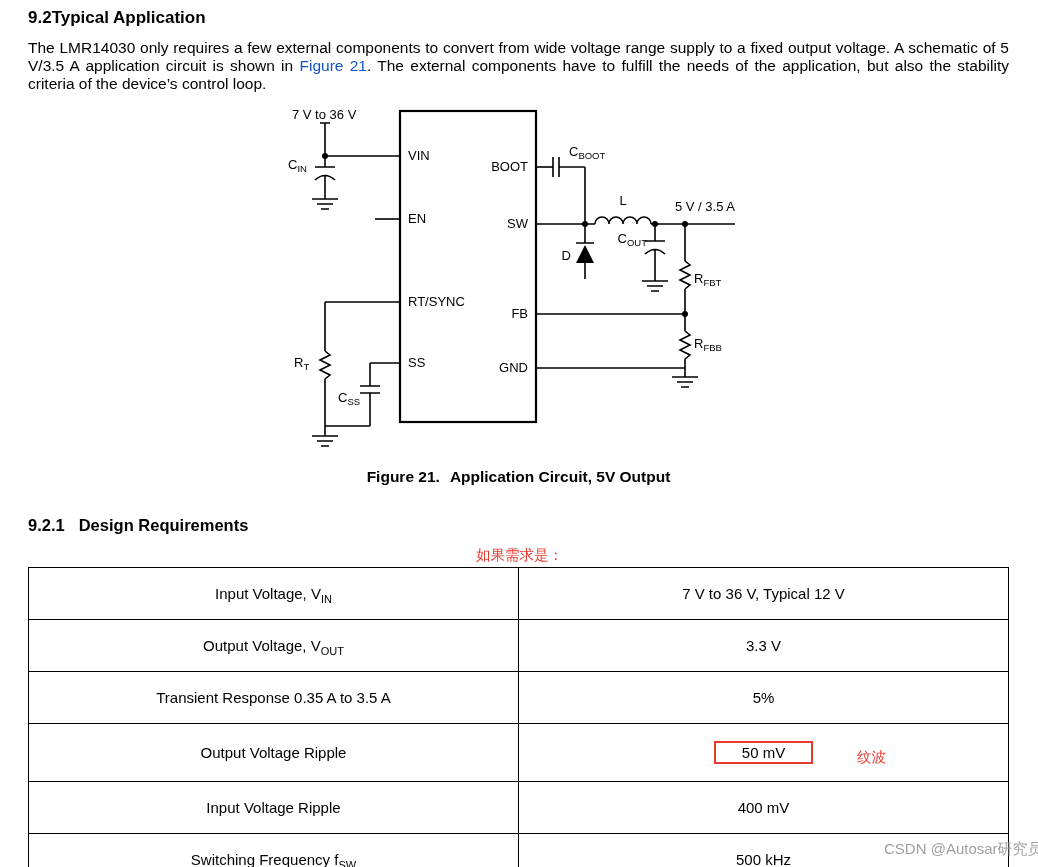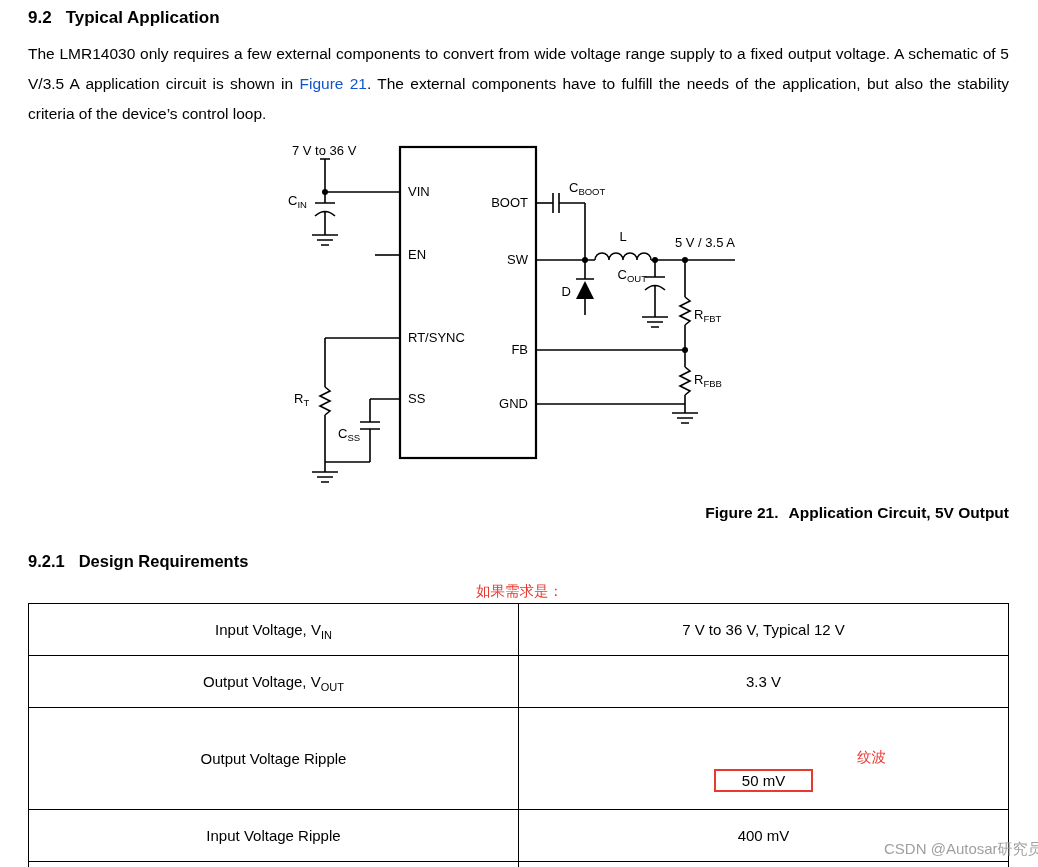--- a/index.html
+++ b/index.html
@@ -5,45 +5,45 @@
   * { box-sizing: border-box; }
   html, body { margin: 0; padding: 0; background: #fff; }
   .page {
     width: 1038px; height: 867px; position: relative; overflow: hidden;
     background: #fff; color: #000;
     font-family: "Liberation Sans", sans-serif;
   }
   .content { padding: 8px 29px 0 28px; }
 
   h2.sec { font-size: 17px; font-weight: bold; margin: 0 0 11px; color: #000; }
-  h2.sec .num { display: inline-block; margin-right: 14px; }
+  h2.sec .num { display: inline-block; }
   h3.subsec { font-size: 16.5px; font-weight: bold; margin: 30px 0 11px; color: #000; }
   h3.subsec .num { display: inline-block; margin-right: 14px; }
 
-  .para { font-size: 15.5px; line-height: 30px; text-align: justify; margin: 0; color: #000; }
+  .para { font-size: 15.5px; line-height: 18px; text-align: justify; margin: 0; color: #000; }
   .fig-link { color: var(--link, #1155cc); text-decoration: none; cursor: pointer; }
 
   .schematic { display: block; margin: 6px 0 0 252px; }
   svg text { font-family: "Liberation Sans", sans-serif; font-size: 13px; fill: #000; }
 
-  .fig-caption { text-align: right; font-weight: bold; font-size: 15.5px; margin-top: 9px; color: #000; }
+  .fig-caption { text-align: center; font-weight: bold; font-size: 15.5px; margin-top: 9px; color: #000; }
   .fig-caption .fig-label { margin-right: 10px; }
 
   .red-note { color: var(--annotation_red, #e8392f); font-size: 14.5px; margin: 5px 0 2px 448px; height: 19px; }
 
   table.req { border-collapse: collapse; width: 981px; table-layout: fixed; }
   table.req td {
     border: 1px solid #000; height: 24px; text-align: center; vertical-align: middle;
     font-size: 15px; padding: 17px 4px; color: #000;
   }
   table.req sub { font-size: 11px; line-height: 0; }
 
   .hl-box {
     display: inline-block; border: 2px solid var(--annotation_red, #e8392f);
-    padding: 0 26px; line-height: 19px; margin-top: 44px;
+    padding: 0 26px; line-height: 19px;
   }
 
   .annot-ripple { position: absolute; left: 857px; top: 748px; color: var(--annotation_red, #e8392f); font-size: 14.5px; }
   .watermark { position: absolute; left: 884px; top: 840px; color: var(--watermark_gray, #a0a0a0); font-size: 15px; white-space: nowrap; text-align: center; }
 </style>
 </head>
 <body>
 
 <div class="page">
   <div class="content">
@@ -136,20 +136,24 @@
       <tbody>
         <tr>
           <td><span>Input Voltage, V</span><sub>IN</sub></td>
           <td>7 V to 36 V, Typical 12 V</td>
         </tr>
         <tr>
           <td><span>Output Voltage, V</span><sub>OUT</sub></td>
           <td>3.3 V</td>
         </tr>
         <tr>
+          <td><span>Transient Response 0.35 A to 3.5 A</span><sub></sub></td>
+          <td>5%</td>
+        </tr>
+        <tr>
           <td><span>Output Voltage Ripple</span><sub></sub></td>
           <td><span class="hl-box">50 mV</span></td>
         </tr>
         <tr>
           <td><span>Input Voltage Ripple</span><sub></sub></td>
           <td>400 mV</td>
         </tr>
         <tr>
           <td><span>Switching Frequency f</span><sub>SW</sub></td>
           <td>500 kHz</td>

